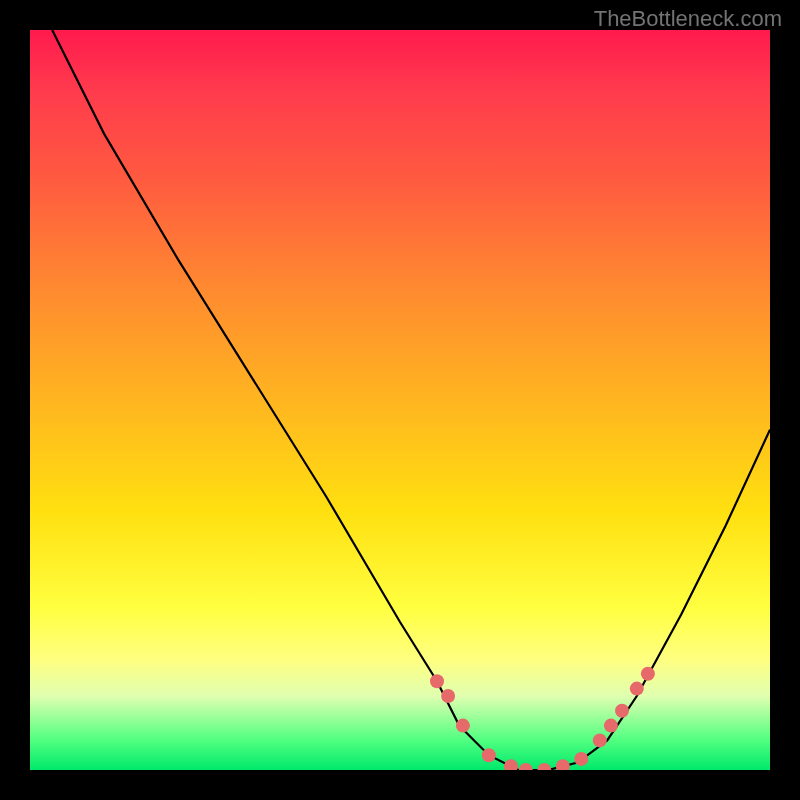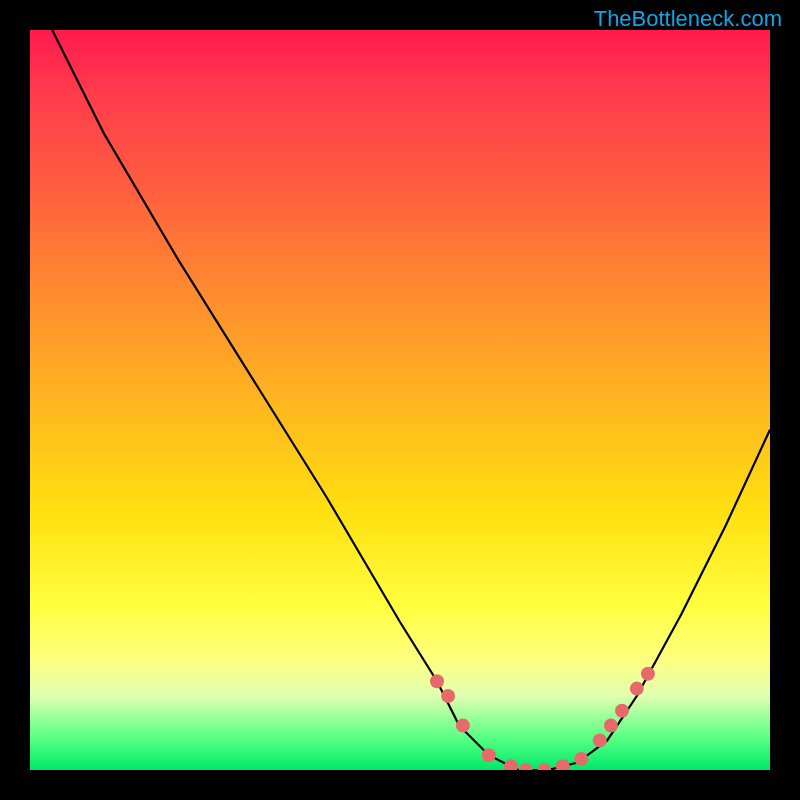--- a/index.html
+++ b/index.html
@@ -8,21 +8,21 @@
     height: 800px;
     background: #000;
     position: relative;
     font-family: Arial, sans-serif;
     overflow: hidden;
   }
   .watermark {
     position: absolute;
     top: 6px;
     right: 18px;
-    color: #0ea5e9;
+    color: #737373;
     font-size: 22px;
     font-weight: 500;
     z-index: 10;
   }
   .plot-area {
     position: absolute;
     left: 30px;
     top: 30px;
     width: 740px;
     height: 740px;

